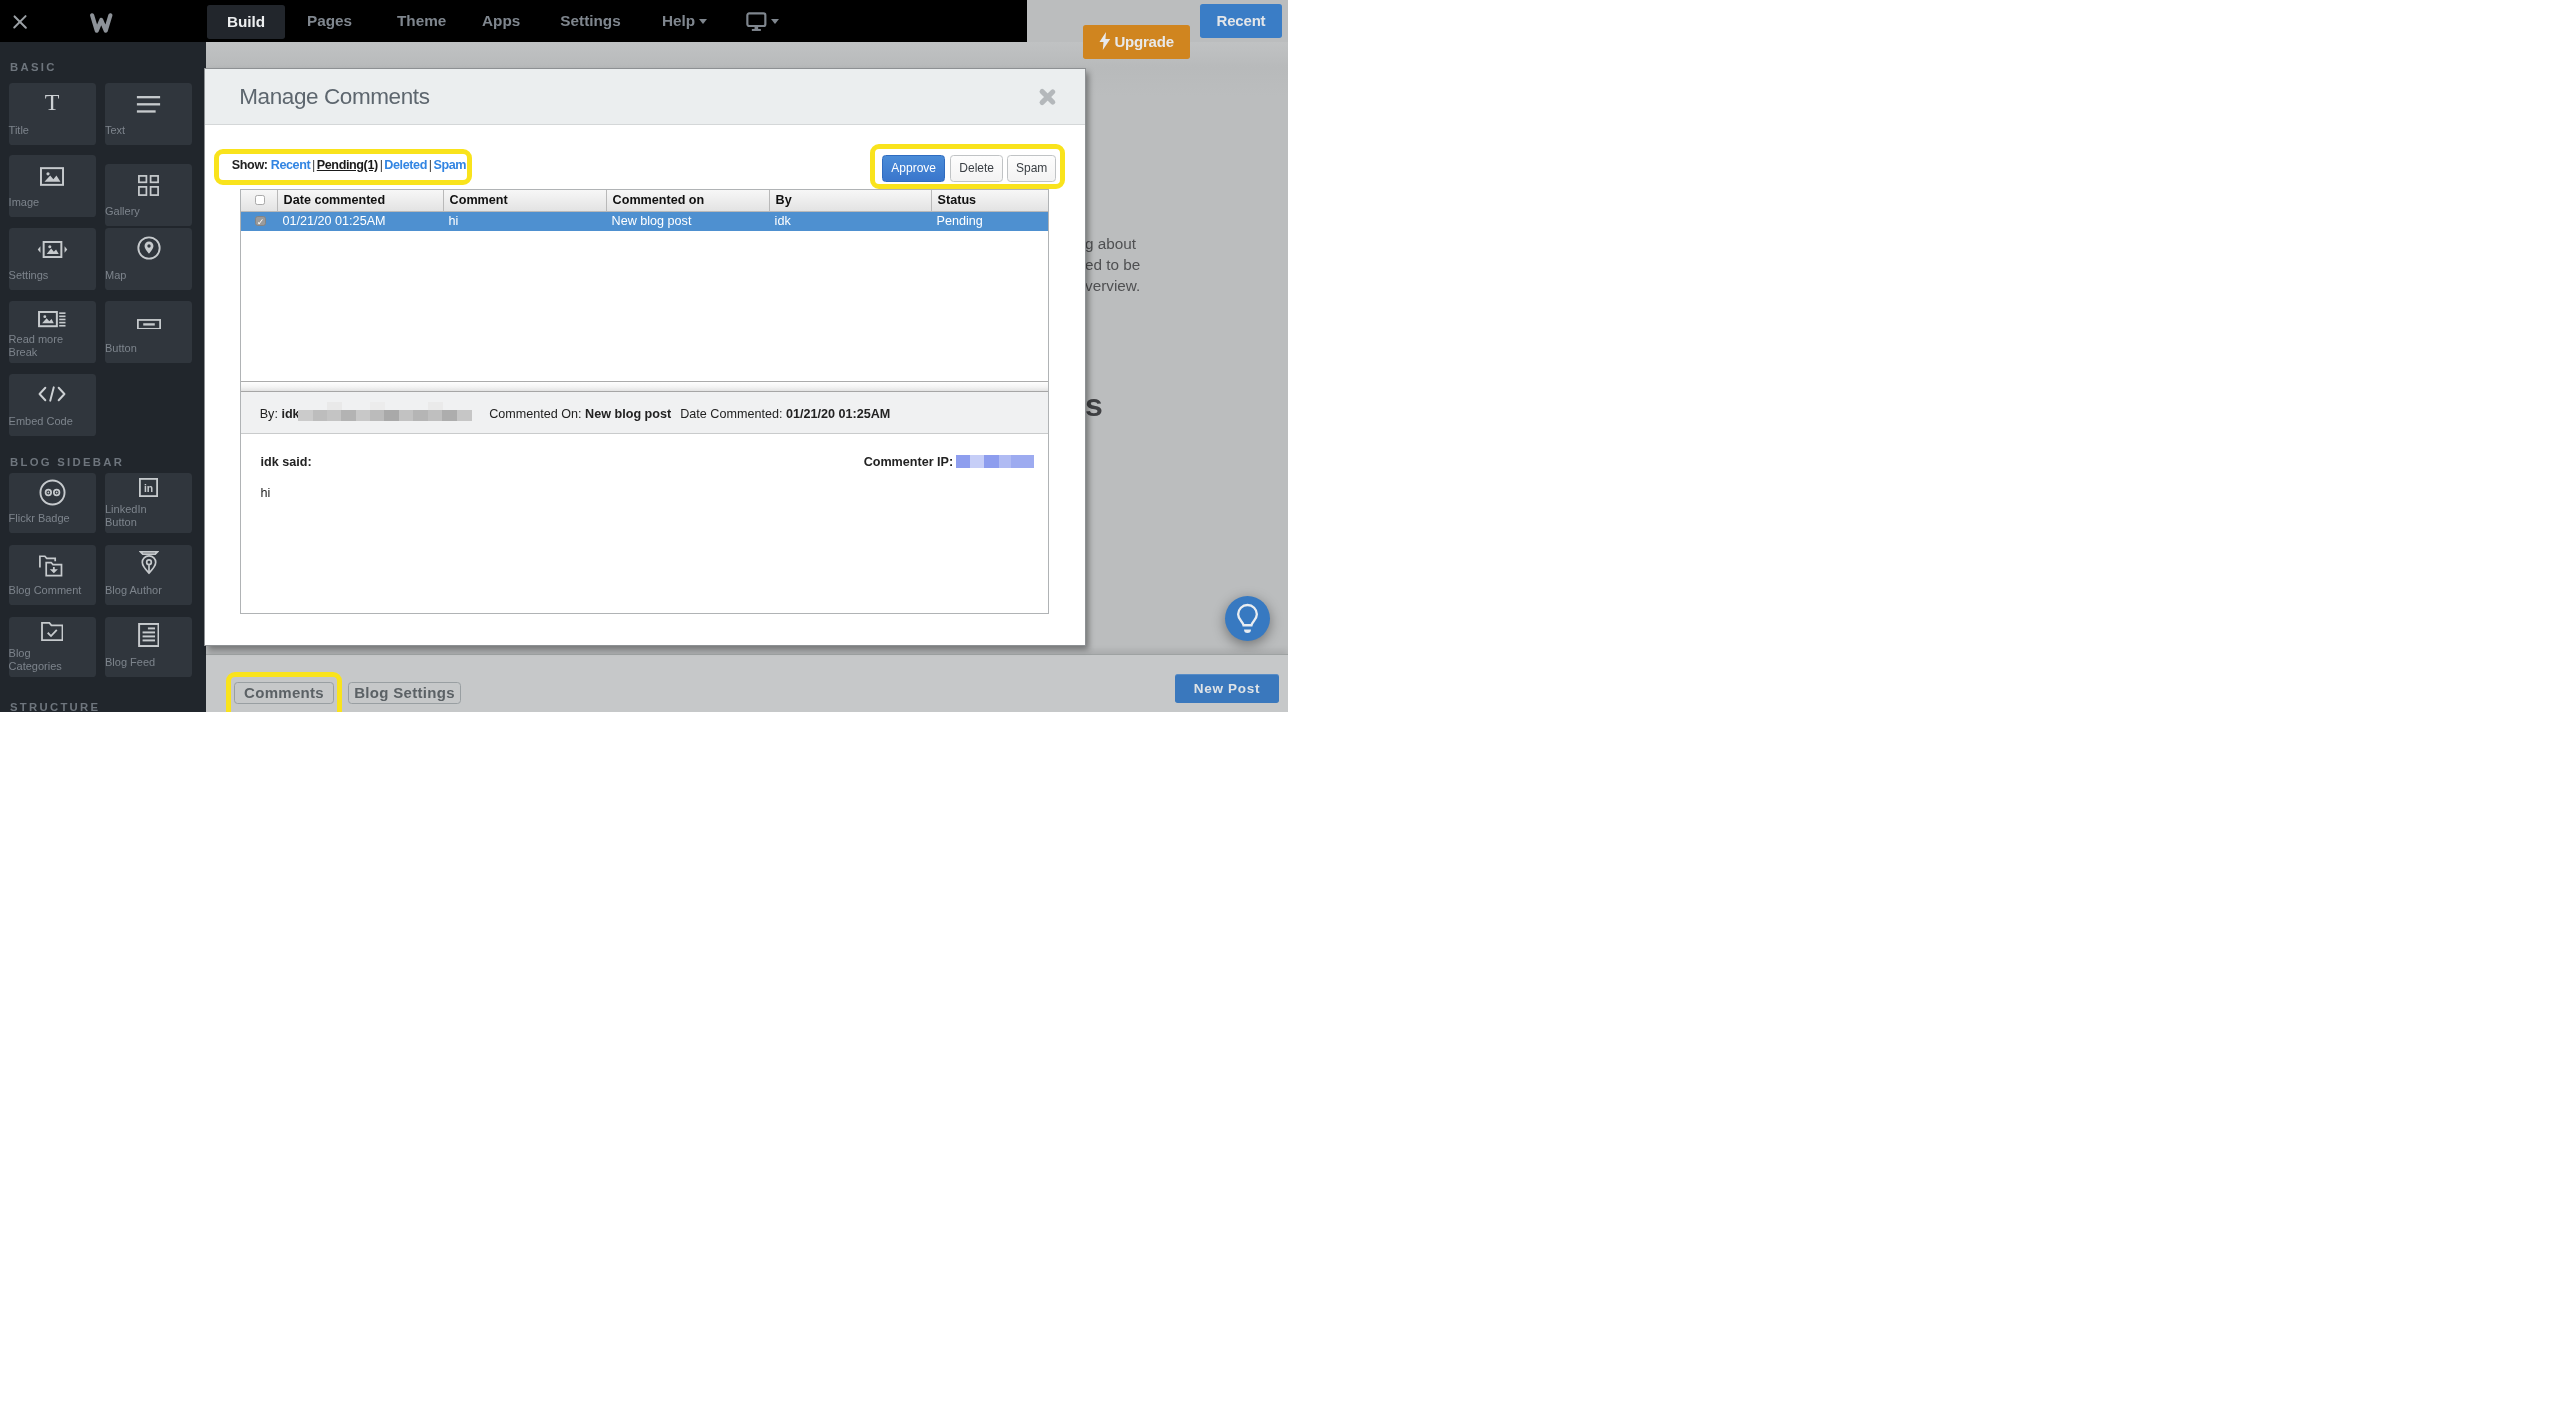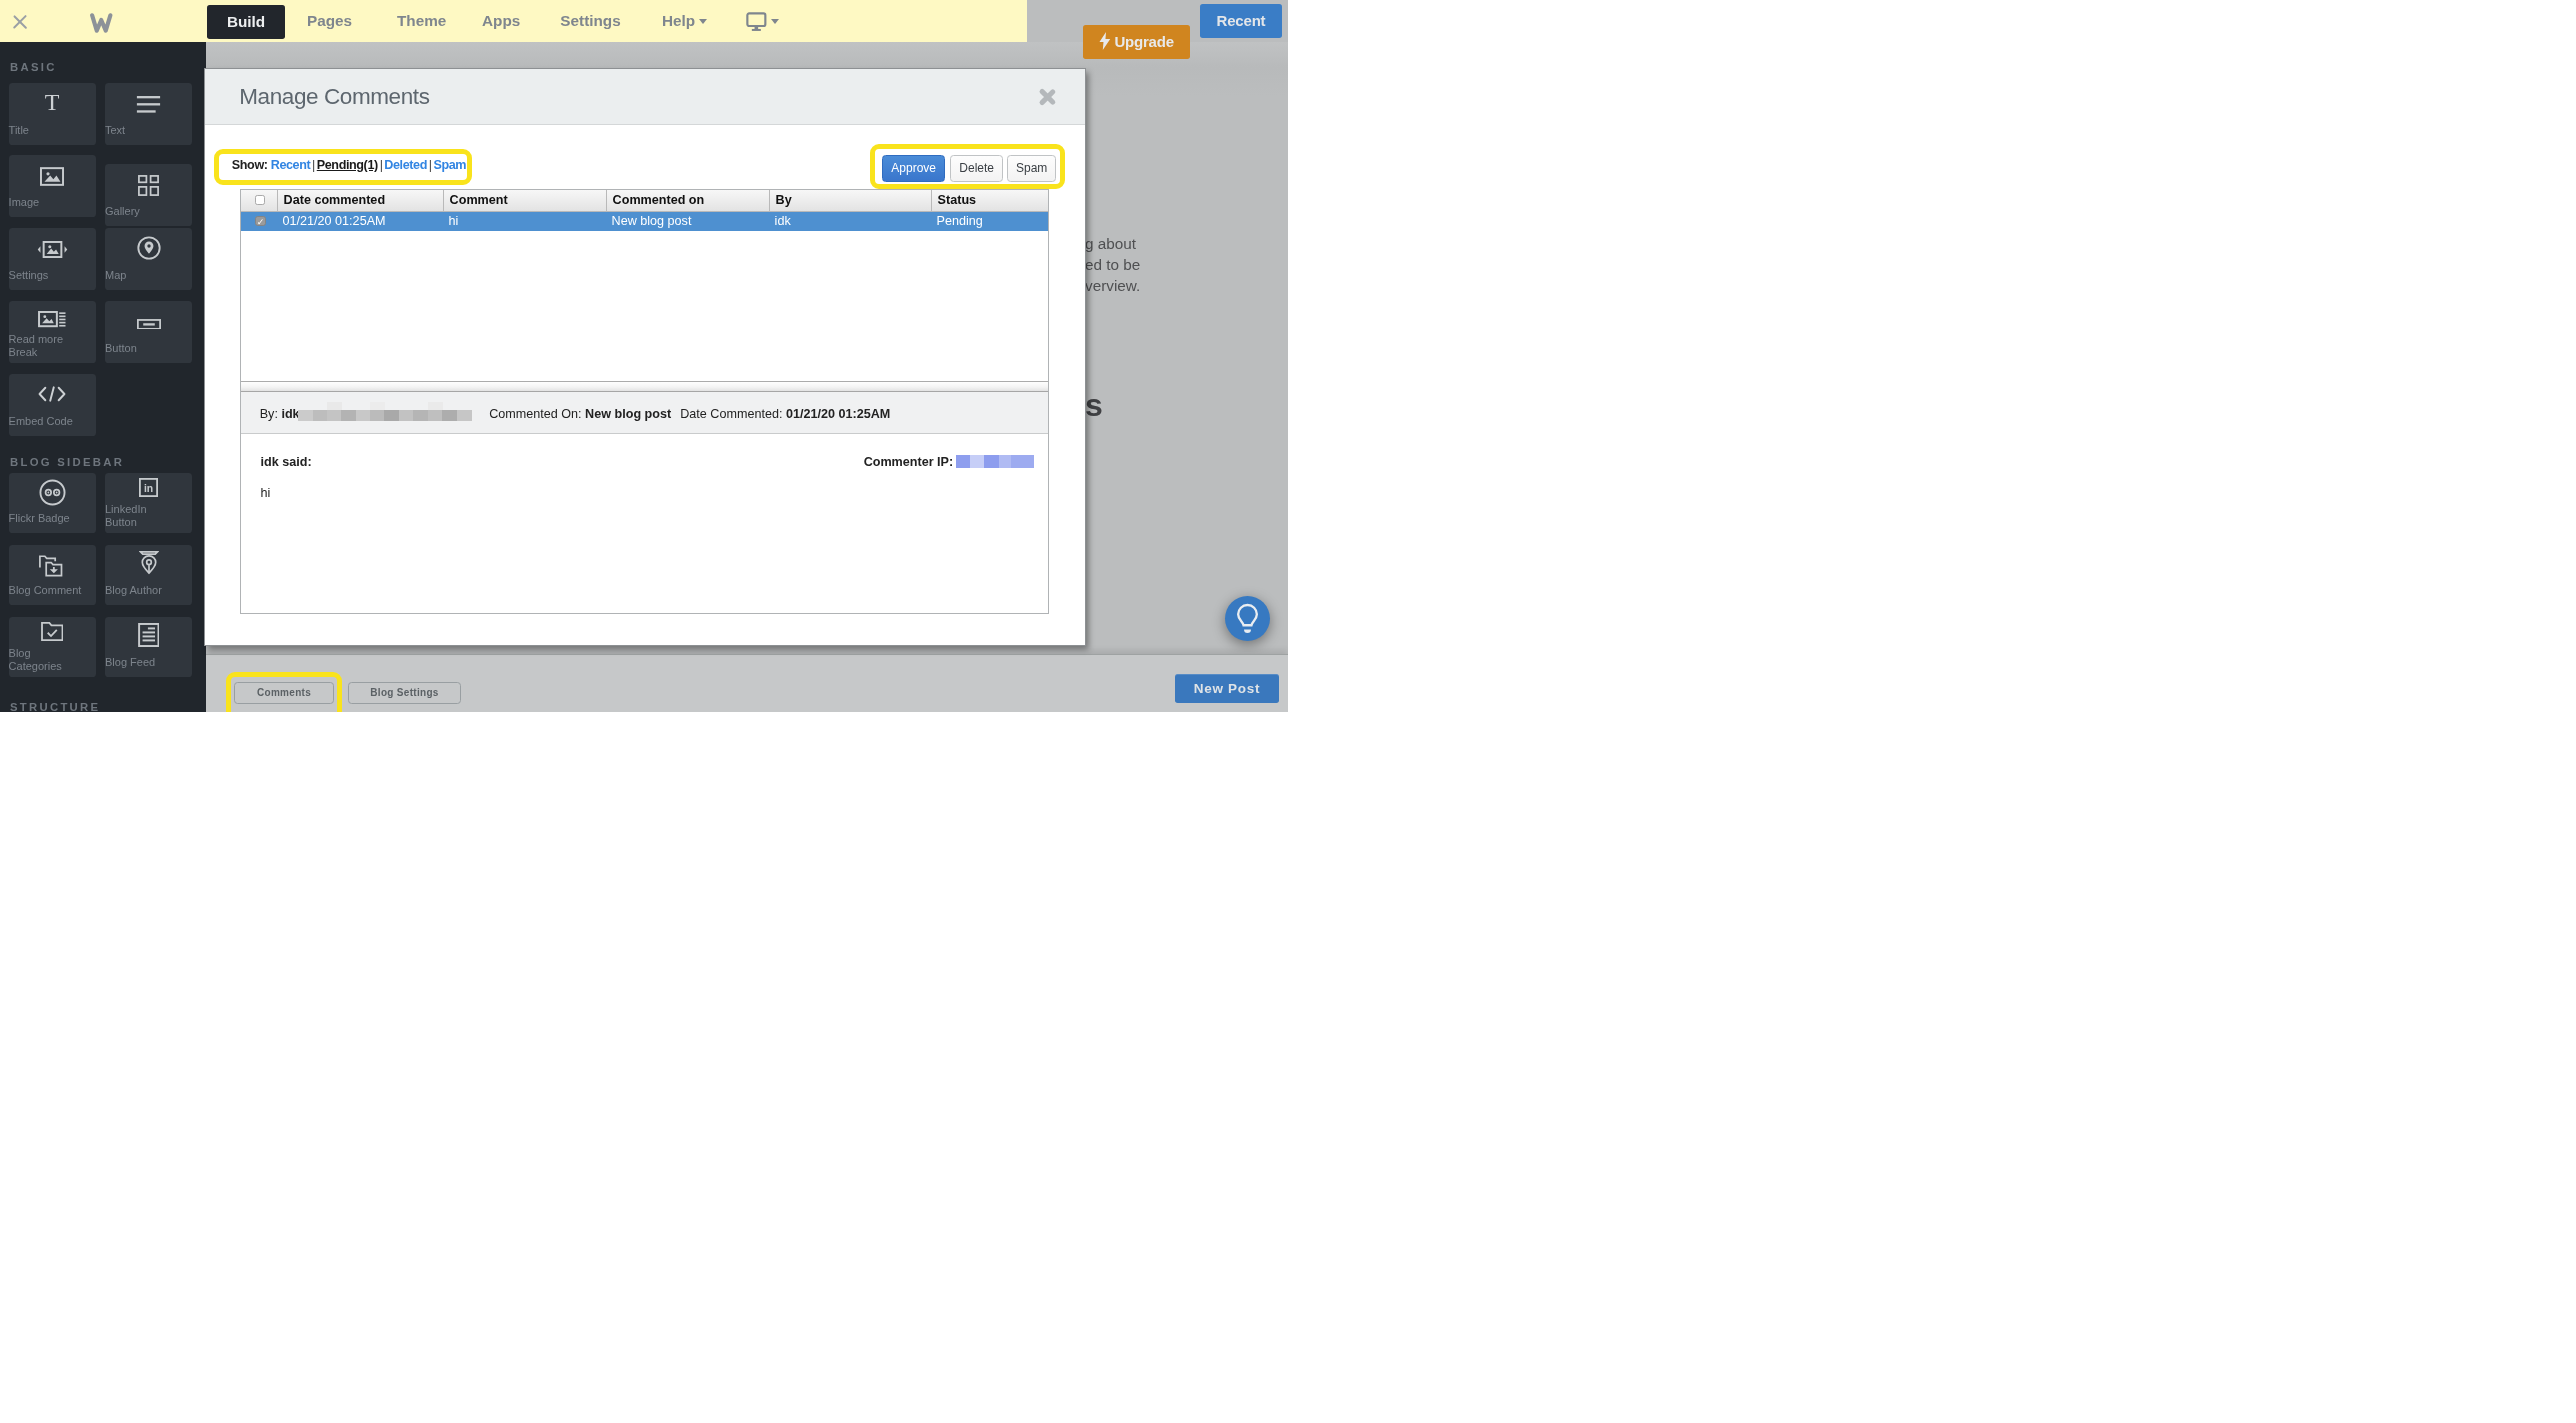--- a/index.html
+++ b/index.html
@@ -1,20 +1,20 @@
 <!DOCTYPE html>
 <html style="font-size:14.4px"><head>
 <meta charset="utf-8">
 <style>
 * { margin:0; padding:0; box-sizing:border-box; }
 html,body { width:1288px; height:712px; overflow:hidden; font-family:"Liberation Sans", sans-serif; }
 #stage { position:relative; width:1288px; height:712px; background:#bbbdbe; }
 
 
-#topbar { position:absolute; left:0; top:0; width:1027px; height:42px; background:#fef9c3; z-index:30; }
+#topbar { position:absolute; left:0; top:0; width:1027px; height:42px; background:#000000; z-index:30; }
 #xclose { position:absolute; left:14px; top:15px; width:11.7px; height:13.5px; }
 #xclose:before, #xclose:after { content:""; position:absolute; left:4.7px; top:-2px; width:2.4px; height:17.6px; background:#9ba0a5; border-radius:1.8px; }
 #xclose:before { transform:rotate(45deg); }
 #xclose:after { transform:rotate(-45deg); }
 #wlogo { position:absolute; left:90px; top:12.6px; }
 .navtab { position:absolute; top:0; height:42px; line-height:42px; font-size:15.3px; font-weight:600; color:#7f868e; text-align:center; }
 #tab-build { left:207px; top:4.7px; width:78px; height:34px; line-height:34px; background:#22262c; border-radius:2.7px; color:#edeff0; }
 #tab-pages { left:307px; width:43px; }
 #tab-theme { left:397px; width:43px; }
 #tab-apps  { left:482px; width:38px; }
@@ -38,21 +38,21 @@
 .c1 { left:8.6px; } .c2 { left:105px; }
 .th1 { height:62px; } 
 .th2 { height:60px; } 
 
 
 #editor { position:absolute; left:206px; top:42px; width:1082px; height:670px; background:linear-gradient(#c0c2c3,#b8babb 25px, #bbbdbe 54px, #bbbdbe); }
 #behindtext { position:absolute; left:879px; top:191px; width:216px; font-size:15.3px; line-height:21px; color:#4f5052; }
 #behind-s { position:absolute; left:879px; top:345px; font-size:32px; font-weight:700; color:#404144; }
 #beacon { position:absolute; left:1019px; top:554px; width:45px; height:45px; border-radius:50%; background:#3779c1; box-shadow:0 3.6px 12.6px rgba(0,0,0,0.4); }
 #bottombar { position:absolute; left:0; top:612px; width:1082px; height:58px; background:#c6c8c9; border-top:1.4px solid #9ea2a2; box-shadow:0 -3.6px 6.3px rgba(0,0,0,0.10); }
-.greybtn { position:absolute; top:27px; height:21.6px; border:1.4px solid #999fa2; border-radius:3.6px; color:#5b6165; font-size:10px; font-weight:600; text-align:center; letter-spacing:0.3px; }
+.greybtn { position:absolute; top:27px; height:21.6px; border:1.4px solid #999fa2; border-radius:3.6px; color:#5b6165; font-size:15px; font-weight:600; text-align:center; letter-spacing:0.3px; }
 #btn-comments { left:28px; width:100px; line-height:19px; }
 #btn-blogsettings { left:142px; width:113px; line-height:19px; }
 #btn-newpost { position:absolute; left:969px; top:19px; width:104px; height:29px; background:#3a78bd; border-radius:2.7px; color:#dfe3e6; font-size:13.5px; font-weight:600; letter-spacing:0.7px; text-align:center; line-height:29px; box-shadow:inset 0 0.9px 0 rgba(255,255,255,0.15); }
 .ybox { position:absolute; border:5.4px solid #f9e31c; border-radius:9px; z-index:40; }
 #ybox-comments { left:20px; top:630px; width:116px; height:86px; }
 
 
 #modal { position:absolute; left:-1.8px; top:26px; width:882px; height:578px; background:#fff; border:1.8px solid #8d9093; box-shadow:2.7px 3.6px 6.3px rgba(0,0,0,0.4); z-index:20; }
 #mheader { position:absolute; left:0; top:0; width:100%; height:56px; background:#ebeeef; border-bottom:0.9px solid #d4d7d8; }
 #mtitle { position:absolute; left:34px; top:15.3px; font-size:22.5px; letter-spacing:-0.4px; color:#5d666e; }

